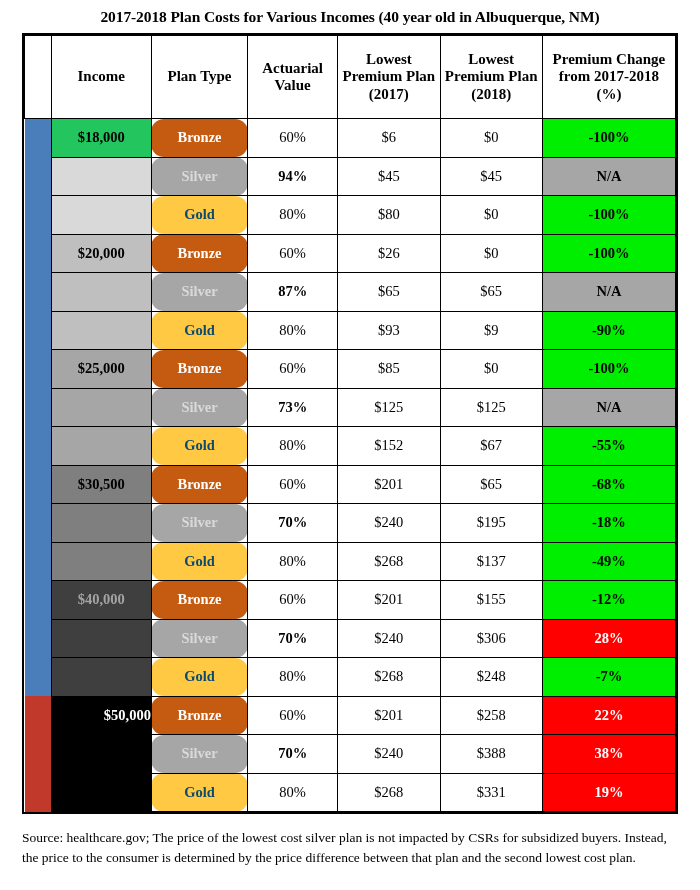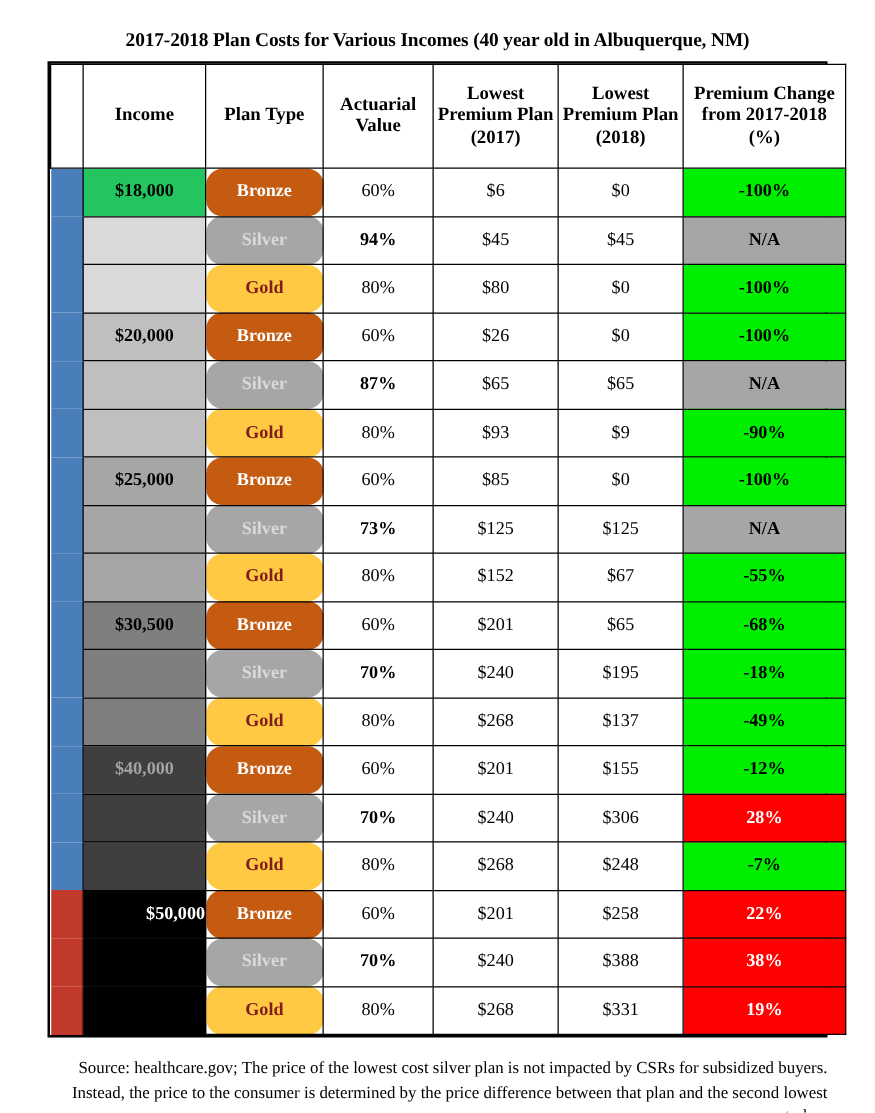--- a/index.html
+++ b/index.html
@@ -12,21 +12,21 @@
     height: 890px;
     font-family: "Liberation Serif", serif;
     color: #000;
     overflow: hidden;
   }
   .page {
     width: 700px;
     height: 890px;
     position: relative;
     box-sizing: border-box;
-    padding: 16px;
+    padding: 0;
   }
   .title {
     text-align: center;
     font-weight: bold;
     font-size: 15.5px;
     padding: 8px 20px 7px 20px;
     letter-spacing: -0.1px;
   }
   .table-wrap {
     margin: 0 22px;
@@ -75,34 +75,34 @@
   .income-cell {
     font-weight: bold;
     font-size: 14.5px;
   }
   .plan-cell {
     font-weight: bold;
     border-radius: 13px;
   }
   .plan-bronze { background: #c55a11; color: #ffffff; }
   .plan-silver { background: #a6a6a6; color: #d9d9d9; }
-  .plan-gold   { background: #ffc943; color: #7f1d1d; }
+  .plan-gold   { background: #ffc943; color: #0c4a6e; }
 
   .av-cell { background: #ffffff; }
   .av-bold { font-weight: bold; }
 
   .chg-green { background: #00ee00; font-weight: bold; }
   .chg-red   { background: #fe0000; font-weight: bold; color: #ffffff; }
   .chg-grey  { background: #a6a6a6; font-weight: bold; color: #000; }
 
   .source {
     margin: 14px 22px 0 22px;
     font-size: 13.5px;
     line-height: 1.45;
-    text-align: right;
+    text-align: left;
   }
 </style>
 </head>
 <body>
 
 <div class="page">
 
   <div class="title">2017-2018 Plan Costs for Various Incomes (40 year old in Albuquerque, NM)</div>
 
   <div class="table-wrap">

